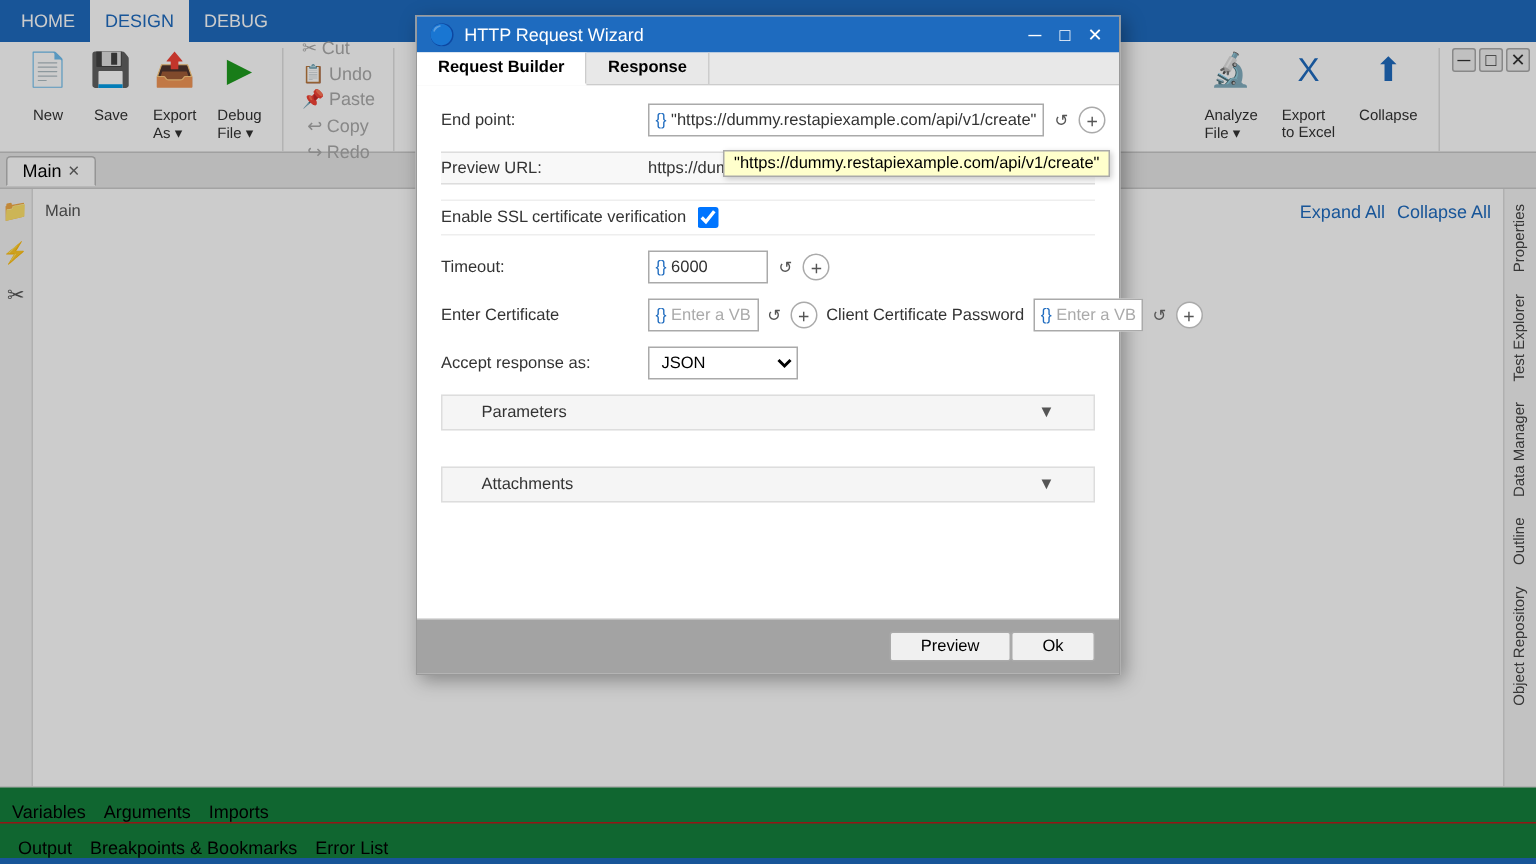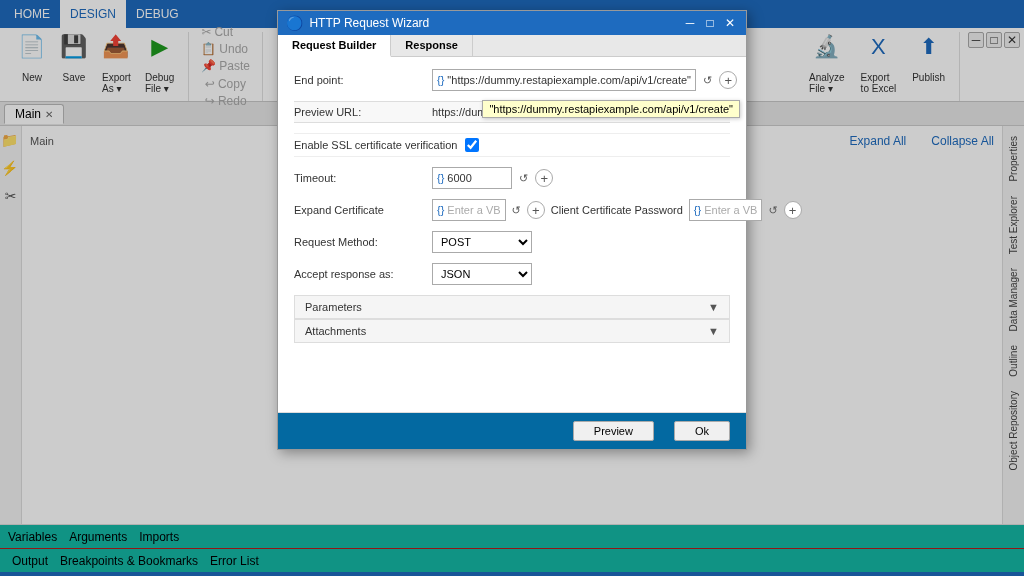--- a/index.html
+++ b/index.html
@@ -148,24 +148,24 @@
       color: #444;
       cursor: pointer;
       padding: 6px 3px;
       border-radius: 2px;
       white-space: nowrap;
     }
 
     
     .bottom-toolbar {
       height: 24px;
-      background: #14b8a6;
+      background: #15803d;
       border-top: 1px solid #ddd;
       display: flex;
-      align-items: center;
+      align-items: flex-end;
       padding: 0 8px;
       gap: 12px;
       font-size: 11px;
     }
     .bottom-status {
       height: 28px;
       background: #1e6bbf;
       display: flex;
       align-items: center;
       padding: 0 8px;
@@ -331,53 +331,53 @@
       background: #fff;
       padding: 2px 4px;
       font-size: 11px;
       width: 100px;
       cursor: pointer;
       height: 22px;
     }
     .section-header {
       background: #f5f5f5;
       border: 1px solid #ddd;
-      padding: 5px 10px;
-      margin-bottom: 0;
+      padding: 5px 26px;
+      margin-bottom: 24px;
       display: flex;
       align-items: center;
       cursor: pointer;
     }
     .section-title { font-size: 11px; color: #333; flex: 1; }
     .section-arrow { font-size: 11px; color: #555; }
 
     
     .dialog-footer {
       display: flex;
       justify-content: flex-end;
       padding: 8px 16px;
-      gap: 20px;
-      background: #0369a1;
+      gap: 0;
+      background: #a3a3a3;
       border-top: 1px solid #ddd;
       align-items: flex-end;
     }
     .dialog-btn {
       padding: 3px 20px;
       border: 1px solid #aaa;
       background: #f0f0f0;
       cursor: pointer;
       font-size: 11px;
       border-radius: 2px;
     }
 
     
     .expand-collapse-row {
       display: flex;
       justify-content: flex-end;
-      gap: 25px;
+      gap: 8px;
       margin-bottom: 4px;
       font-size: 11px;
     }
     .expand-link { color: #1e6bbf; cursor: pointer; text-decoration: none; }
 
     .dual-field {
       display: flex;
       align-items: center;
       gap: 6px;
       flex: 1;
@@ -454,21 +454,21 @@
       <div class="ribbon-btn">
         <span class="icon" style="font-size:22px;">🔬</span>
         <span class="label">Analyze<br>File ▾</span>
       </div>
       <div class="ribbon-btn">
         <span class="icon" style="font-size:22px; color:#1e6bbf;">X</span>
         <span class="label">Export<br>to Excel</span>
       </div>
       <div class="ribbon-btn">
         <span class="icon" style="font-size:22px; color:#1e6bbf;">⬆</span>
-        <span class="label">Publish</span>
+        <span class="label">Collapse</span>
       </div>
     </div>
   </div>
 
   <div style="display:flex; align-items:flex-start; gap:2px; margin-left:8px;">
     <button class="title-btn" style="color:#333; background:#f0f0f0; border:1px solid #aaa;">─</button>
     <button class="title-btn" style="color:#333; background:#f0f0f0; border:1px solid #aaa;">□</button>
     <button class="title-btn close" style="color:#333; background:#f0f0f0; border:1px solid #aaa;">✕</button>
   </div>
 </div>
@@ -578,21 +578,21 @@
           <div class="input-wrapper" style="flex:0 0 80px;">
             <span class="input-icon">{}</span>
             <span class="input-text">6000</span>
           </div>
           <button class="input-btn">↺</button>
           <button class="plus-btn">+</button>
         </div>
       </div>
 
       <div class="form-row">
-        <span class="form-label">Expand Certificate</span>
+        <span class="form-label">Enter Certificate</span>
         <div class="dual-field">
           <div class="field-half">
             <div class="input-wrapper">
               <span class="input-icon">{}</span>
               <span class="input-text" style="color:#aaa;">Enter a VB</span>
             </div>
             <button class="input-btn">↺</button>
             <button class="plus-btn">+</button>
           </div>
           <span class="form-label" style="width:auto; font-size:11px;">Client Certificate Password</span>
@@ -600,30 +600,20 @@
             <div class="input-wrapper">
               <span class="input-icon">{}</span>
               <span class="input-text" style="color:#aaa;">Enter a VB</span>
             </div>
             <button class="input-btn">↺</button>
             <button class="plus-btn">+</button>
           </div>
         </div>
       </div>
 
-      <div class="form-row">
-        <span class="form-label">Request Method:</span>
-        <select class="select-field">
-          <option>GET</option>
-          <option selected="">POST</option>
-          <option>PUT</option>
-          <option>DELETE</option>
-          <option>PATCH</option>
-        </select>
-      </div>
 
       <div class="form-row">
         <span class="form-label">Accept response as:</span>
         <select class="select-field">
           <option selected="">JSON</option>
           <option>XML</option>
           <option>Plain Text</option>
         </select>
       </div>
 

